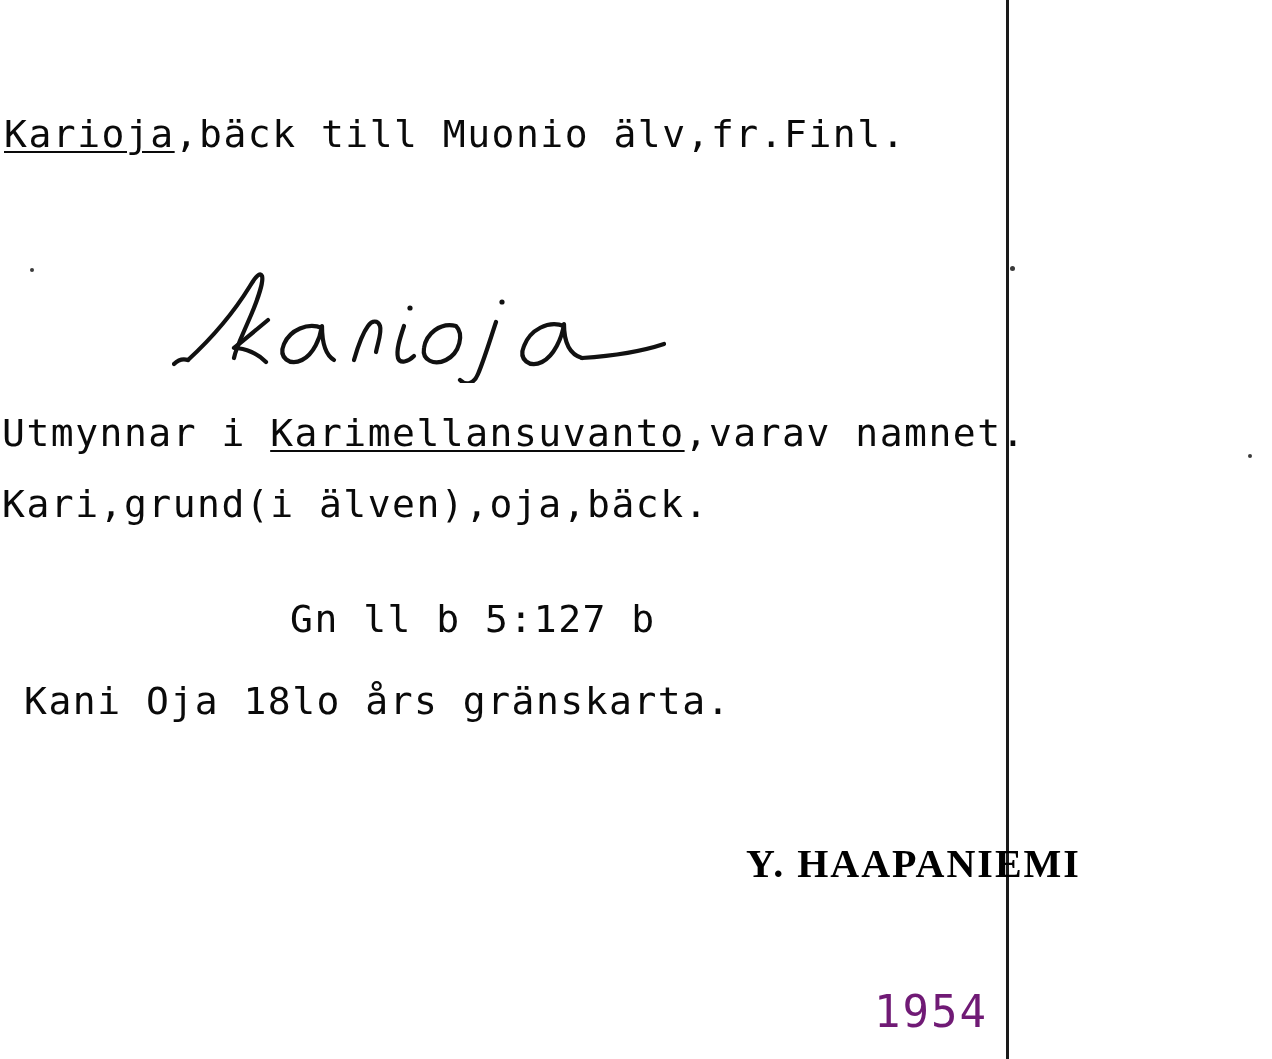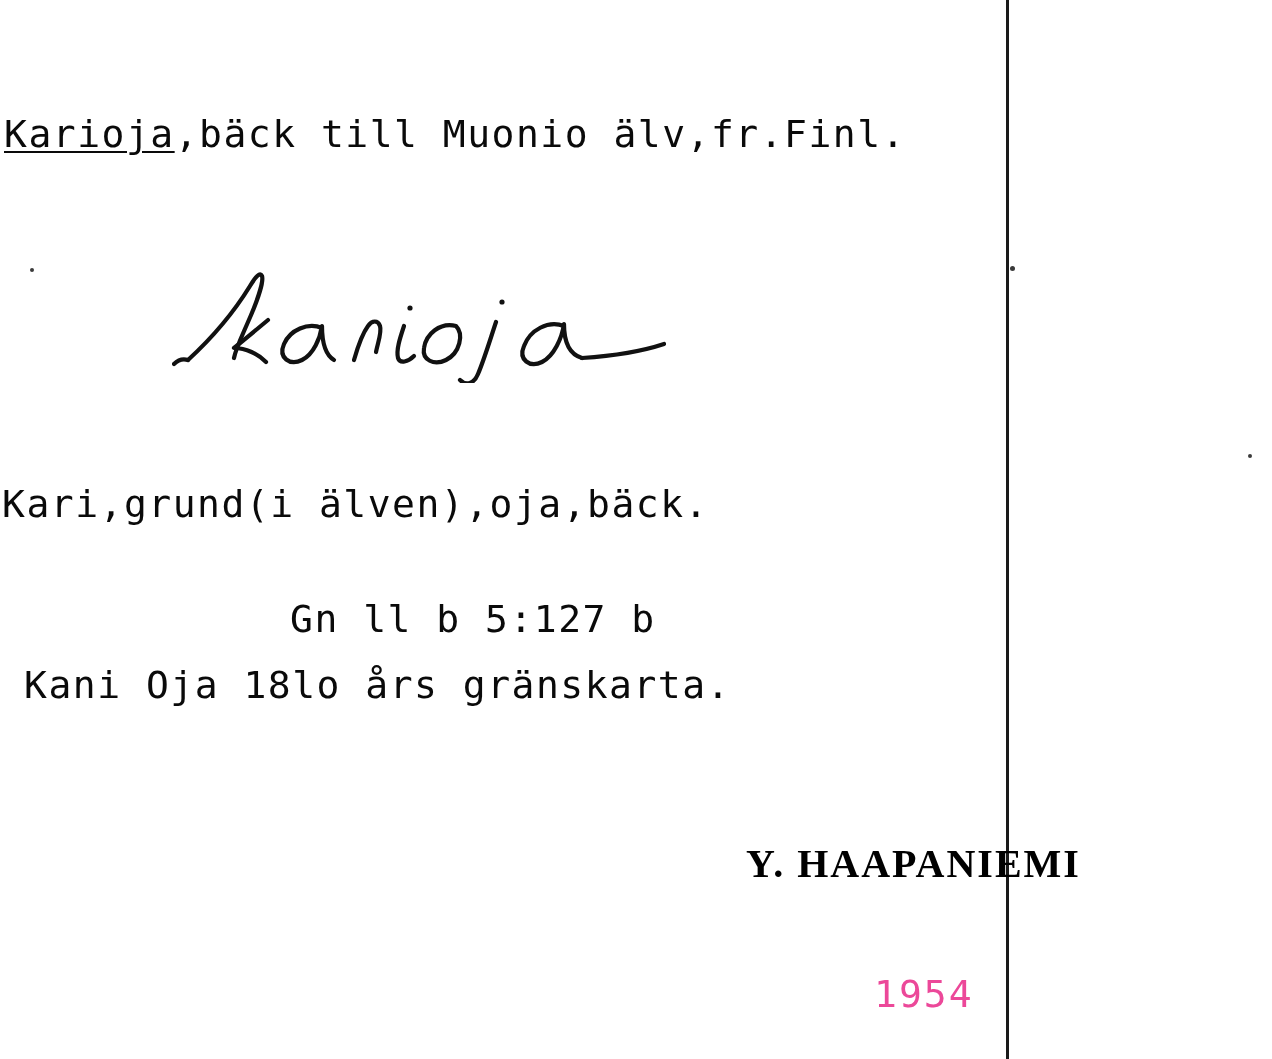--- a/index.html
+++ b/index.html
@@ -71,24 +71,25 @@
     font-weight: bold;
     font-size: 40px;
     letter-spacing: 2px;
     color: #000;
     white-space: pre;
   }
 
   .year {
     position: absolute;
     font-family: "DejaVu Sans Mono", monospace;
-    font-size: 38px;
+    font-size: 44px;
     letter-spacing: 2px;
-    color: #ec4899;
+    color: #701a75;
     white-space: pre;
+    margin-top: 14px;
   }
 
   
   #handwriting {
     position: absolute;
     left: 172px;
     top: 268px;
     width: 520px;
     height: 115px;
   }
@@ -131,26 +132,27 @@
 
         <path d="M392,58 C376,52 358,62 352,78 C346,92 358,100 370,94 C382,88 390,70 392,56 C392,72 396,86 410,90"></path>
 
         <path d="M410,90 C440,88 468,84 492,76"></path>
 
         <path d="M2,96 C6,92 10,90 16,92"></path>
       </g>
     </svg>
   </div>
 
+  <div class="tw" style="left:2px; top:414px;"><span>Utmynnar i </span><span class="ul">Karimellansuvanto</span><span>,varav namnet.</span></div>
 
   <div class="tw" style="left:2px; top:485px;"><span>Kari,grund(i älven),oja,bäck.</span></div>
 
   <div class="tw" style="left:290px; top:600px;">Gn ll b 5:127 b</div>
 
-  <div class="tw" style="left:24px; top:666px;">Kani Oja 18lo års gränskarta.</div>
+  <div class="tw" style="left:24px; top:682px;">Kani Oja 18lo års gränskarta.</div>
 
   <div class="author" style="left:746px; top:840px;">Y. HAAPANIEMI</div>
 
   <div class="year" style="left:874px; top:972px;">1954</div>
 
   <div class="speck" style="left:30px; top:268px; width:4px; height:4px;"></div>
   <div class="speck" style="left:1010px; top:266px; width:5px; height:5px;"></div>
   <div class="speck" style="left:1248px; top:454px; width:4px; height:4px;"></div>
 
 </div>

